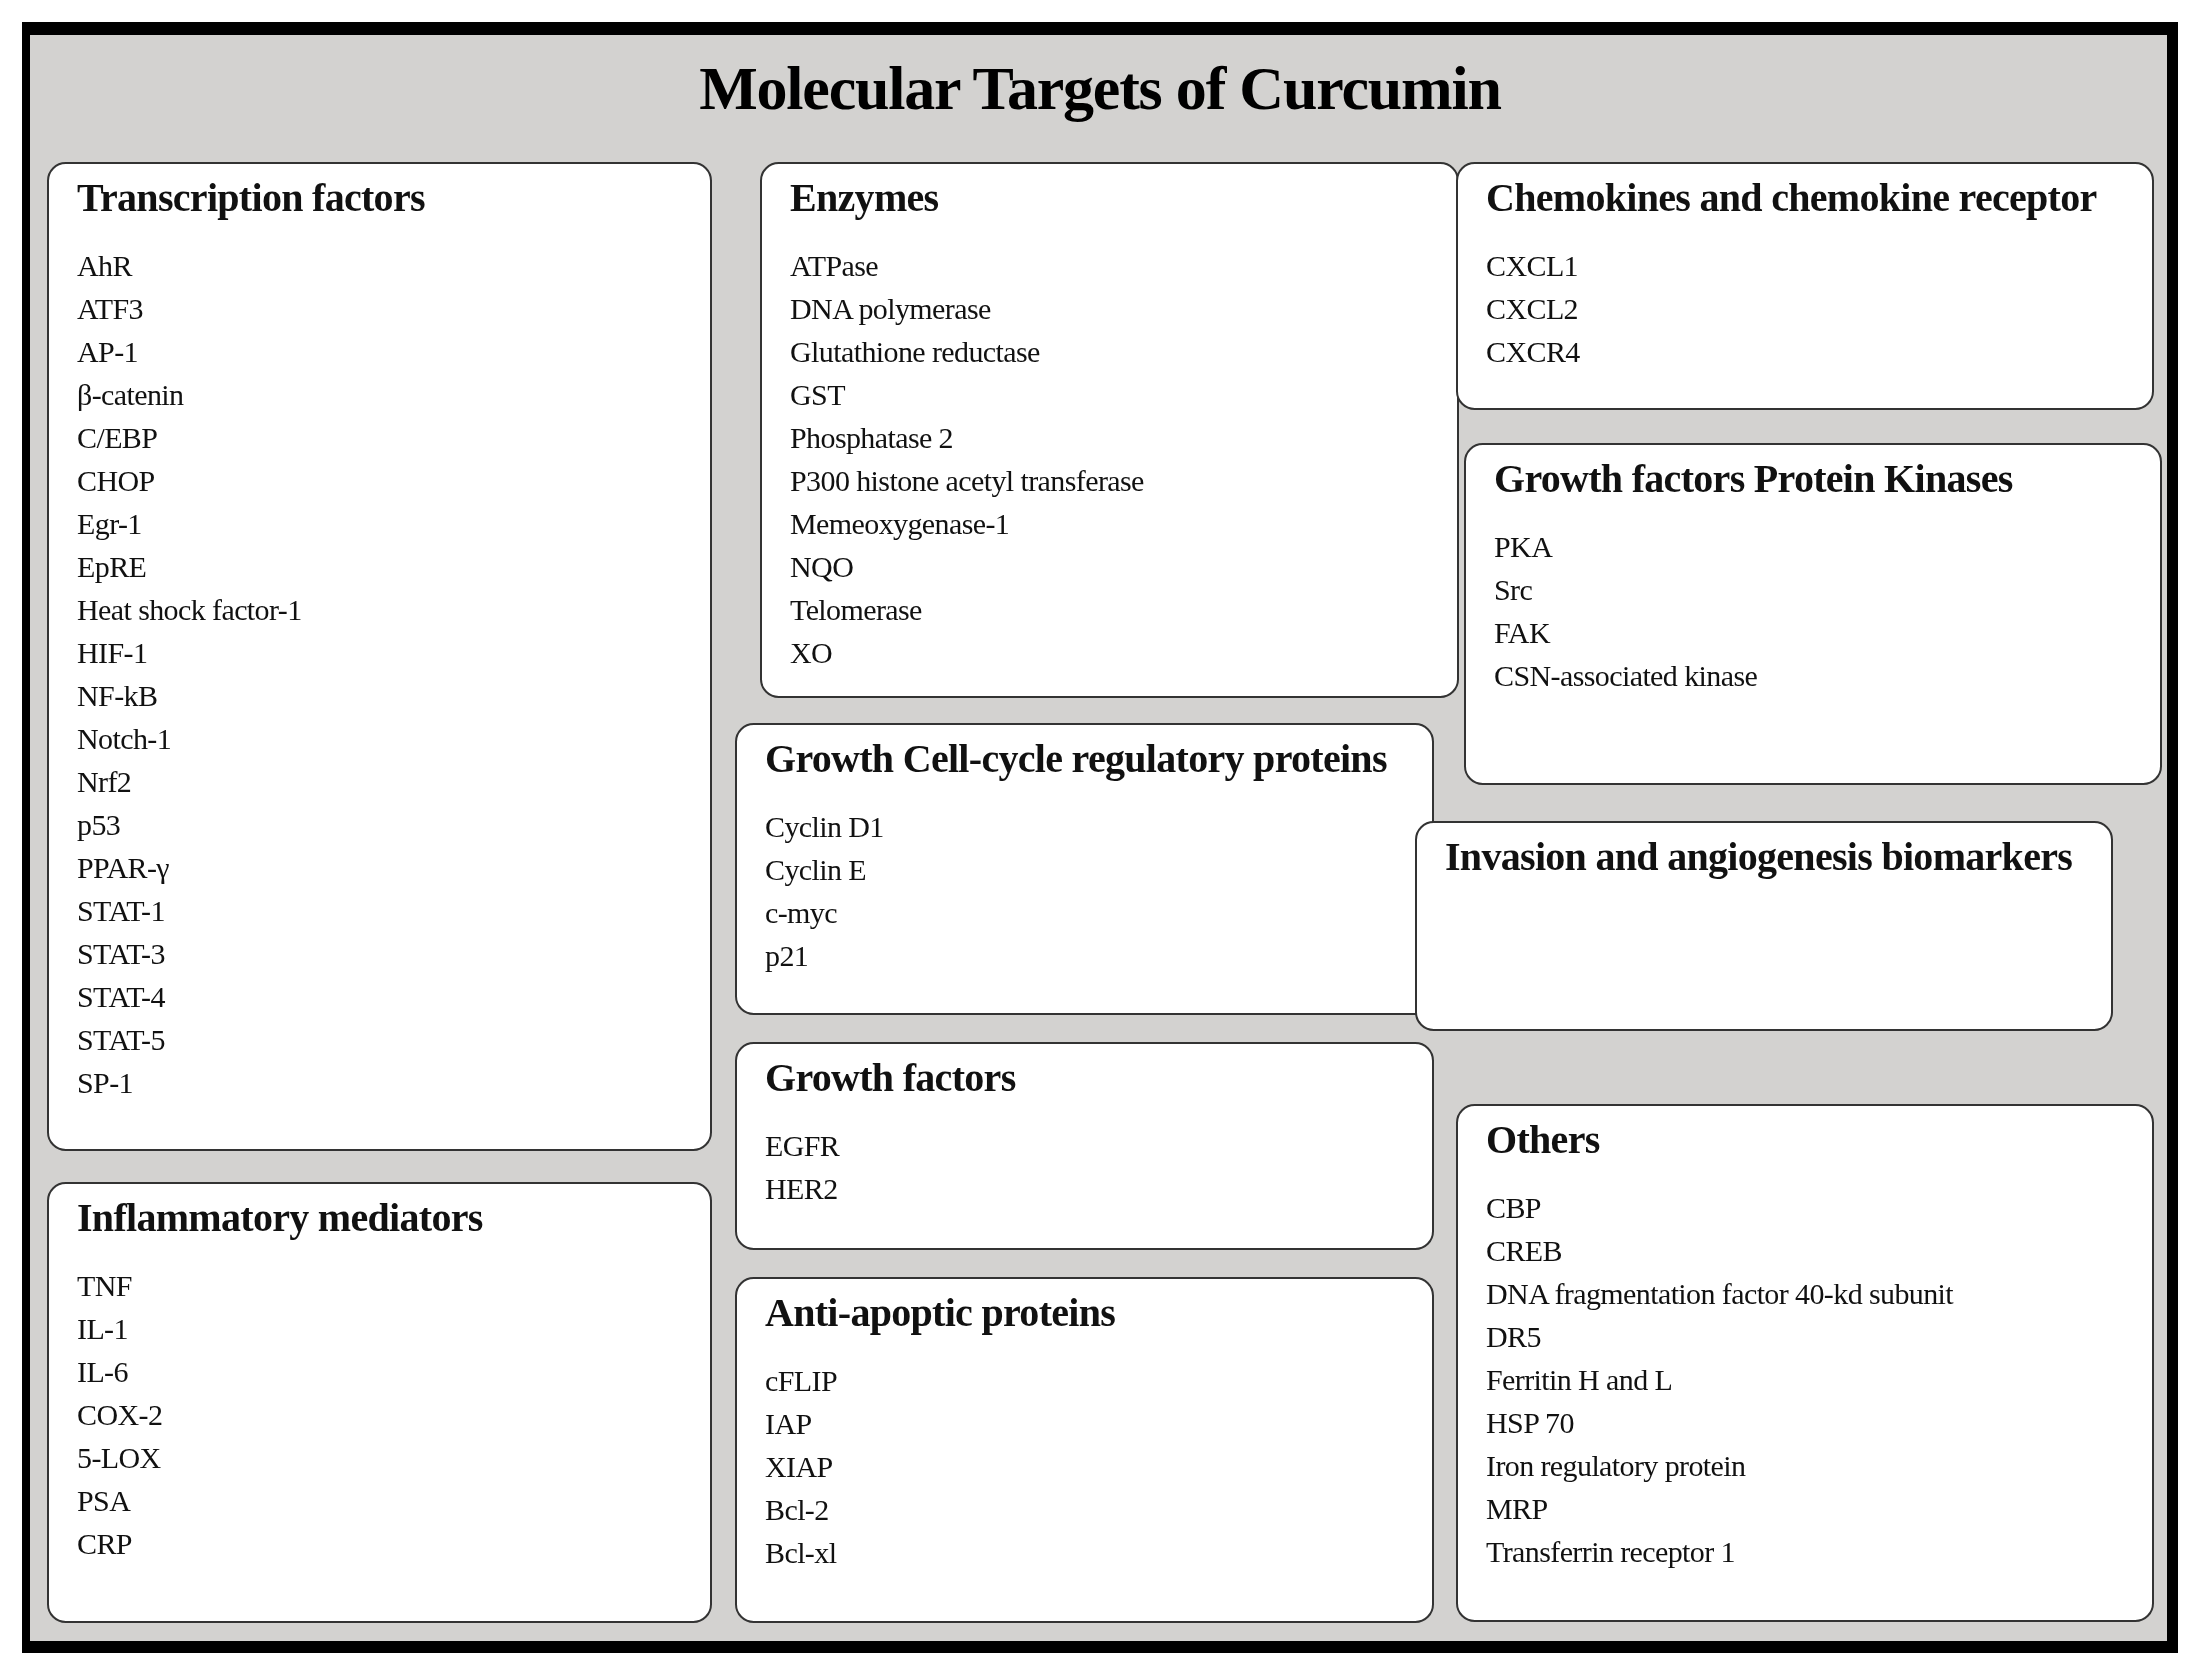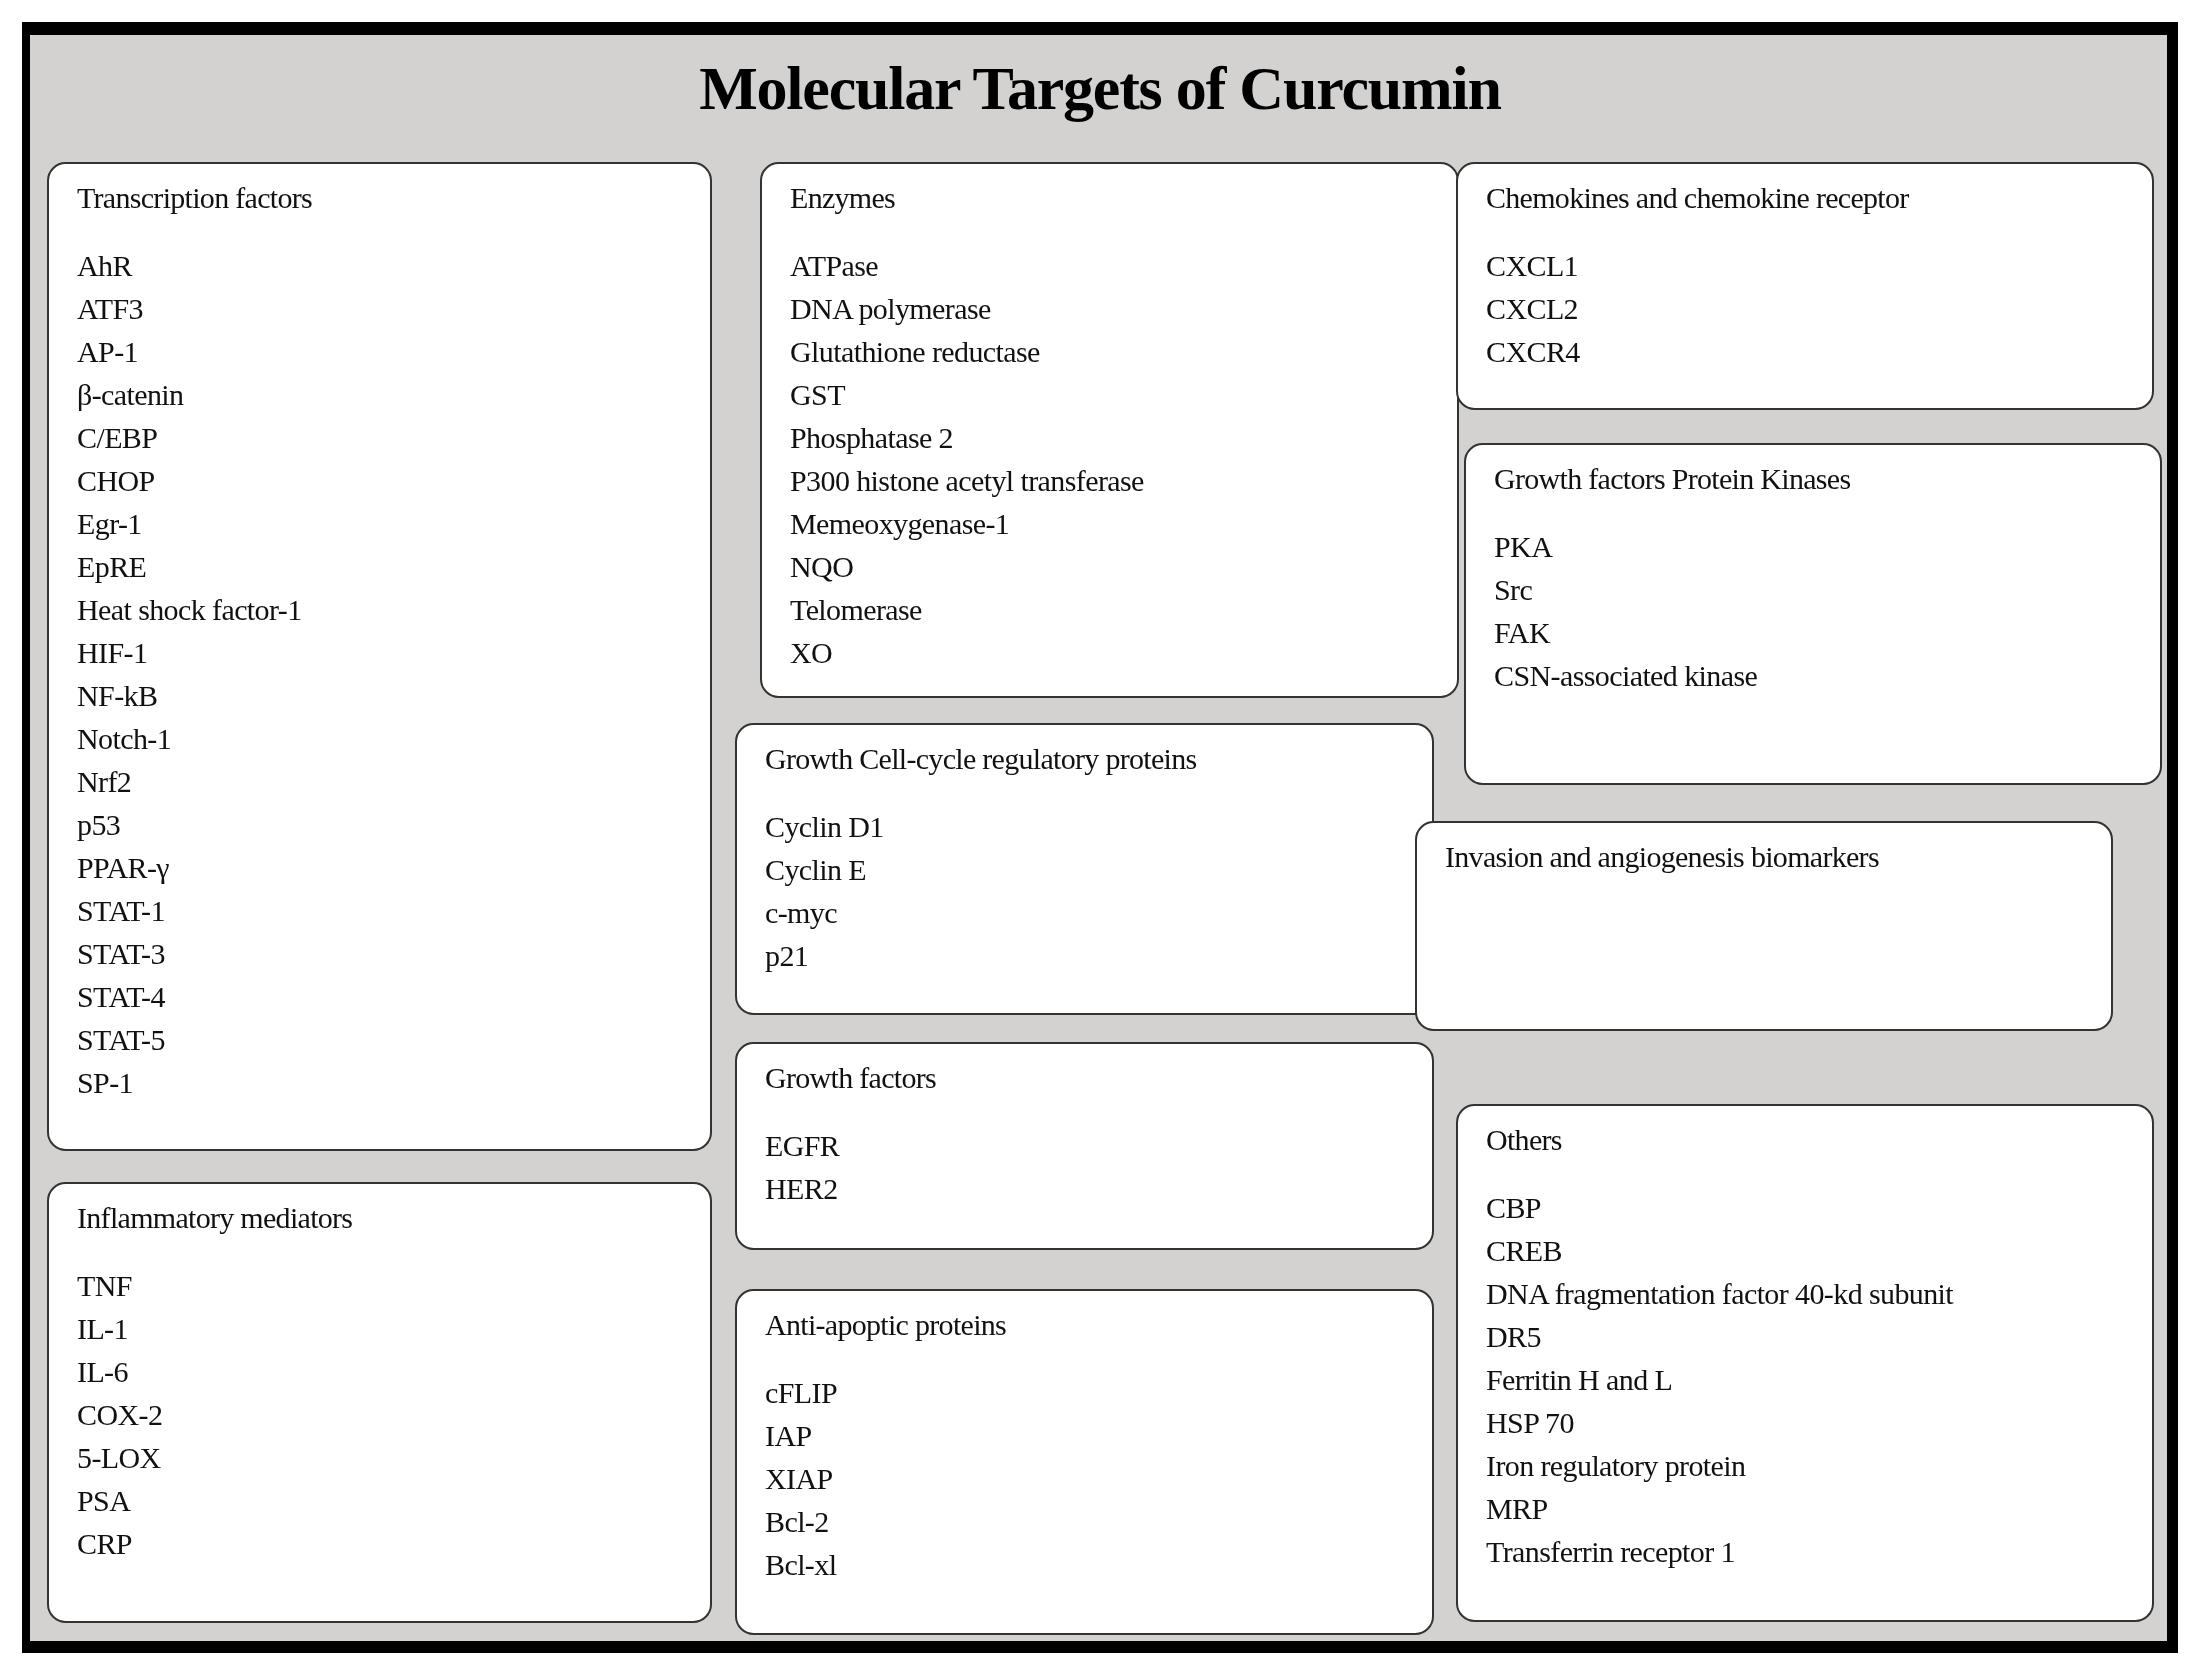--- a/index.html
+++ b/index.html
@@ -43,22 +43,22 @@
       border: 2.9px solid #333333;
       border-radius: 18.7px;
       overflow: hidden;
     }
     .box-inner {
       position: absolute;
       left: 28px; top: 13px;
       right: 11.7px;
     }
     .box-title {
-      font-weight: normal;
-      font-size: 30px;
+      font-weight: bold;
+      font-size: 40px;
       line-height: 41px;
       letter-spacing: -0.7px;
       white-space: nowrap;
       margin-bottom: 26px;
     }
     .box-list { list-style: none; }
     .box-list li {
       font-size: 30px;
       line-height: 43px;
       letter-spacing: -0.6px;
@@ -149,21 +149,21 @@
 <div class="box" style="left:735px; top:1042px; width:699px; height:208px;">
   <div class="box-inner">
     <div class="box-title">Growth factors</div>
     <ul class="box-list">
         <li>EGFR</li>
         <li>HER2</li>
       </ul>
   </div>
 </div>
 
-<div class="box" style="left:735px; top:1277px; width:699px; height:346px;margin-top:12px;">
+<div class="box" style="left:735px; top:1277px; width:699px; height:346px;">
   <div class="box-inner">
     <div class="box-title">Anti-apoptic proteins</div>
     <ul class="box-list">
         <li>cFLIP</li>
         <li>IAP</li>
         <li>XIAP</li>
         <li>Bcl-2</li>
         <li>Bcl-xl</li>
       </ul>
   </div>

